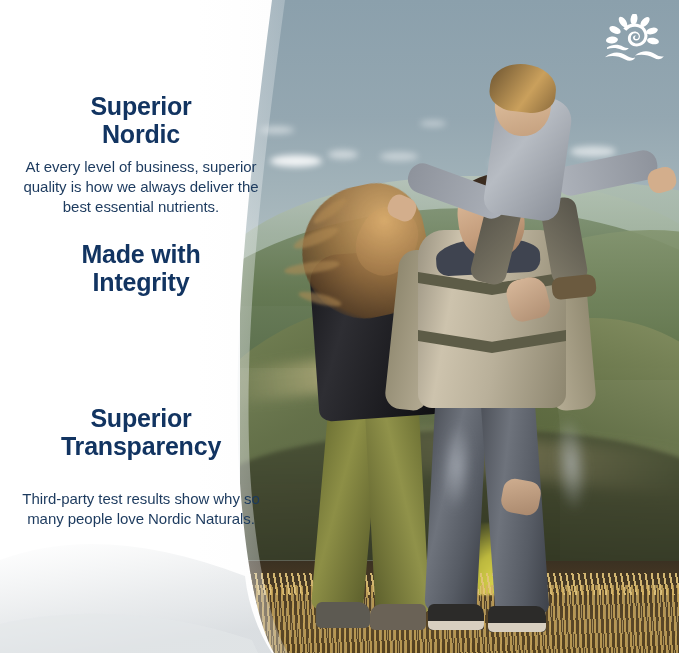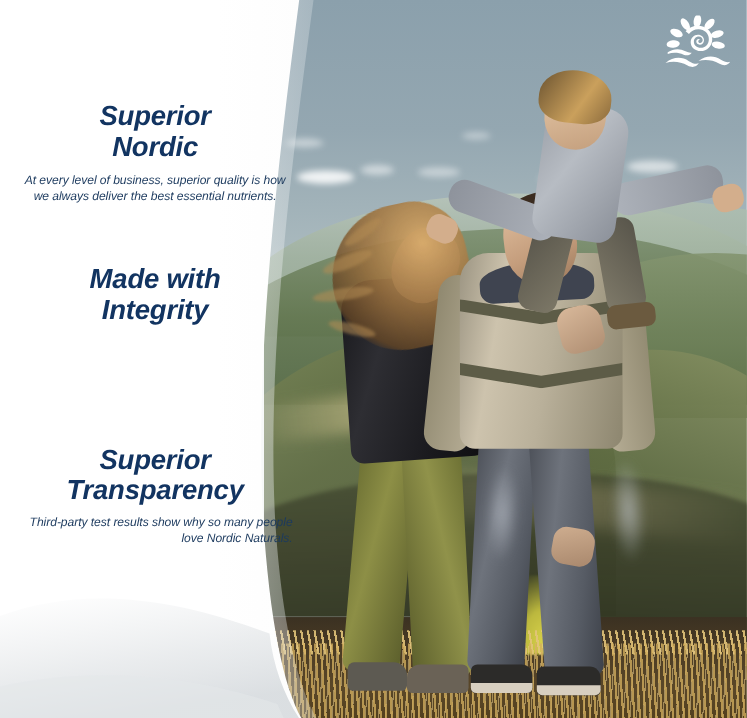--- a/index.html
+++ b/index.html
@@ -364,41 +364,40 @@
     pointer-events:none;
   }
   .curve-panel svg { display:block; width:300px; height:653px; }
 
   
   .text-col {
     position:absolute;
     left:0; top:0;
     width:250px; height:653px;
     padding:0 14px 0 16px;
-    font-style:italic;
   }
   .block { position:absolute; width:100%; text-align:center; }
   .block-1 { top:92px; }
   .block-2 { top:240px; }
   .block-3 { top:404px; }
   .heading {
     color:#123461;
     font-size:25px;
     font-weight:bold;
     line-height:1.12;
     letter-spacing:-.2px;
   }
   .body {
     margin-top:9px;
     color:#1c3a5e;
-    font-size:11px;
+    font-size:15px;
     line-height:1.32;
     letter-spacing:-.05px;
   }
-  .block-3 .body { margin-top:8px;text-align:right; }
+  .block-3 .body { margin-top:29px; }
 
   
   .logo {
     position:absolute;
     right:14px; top:14px;
     width:64px; height:52px;
   }
 </style>
 </head>
 <body>

